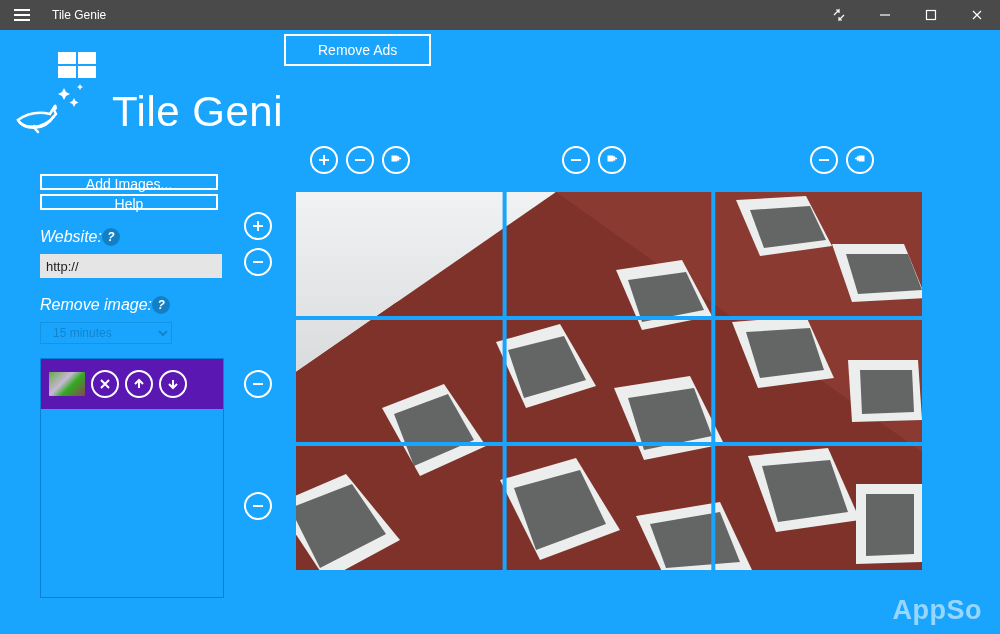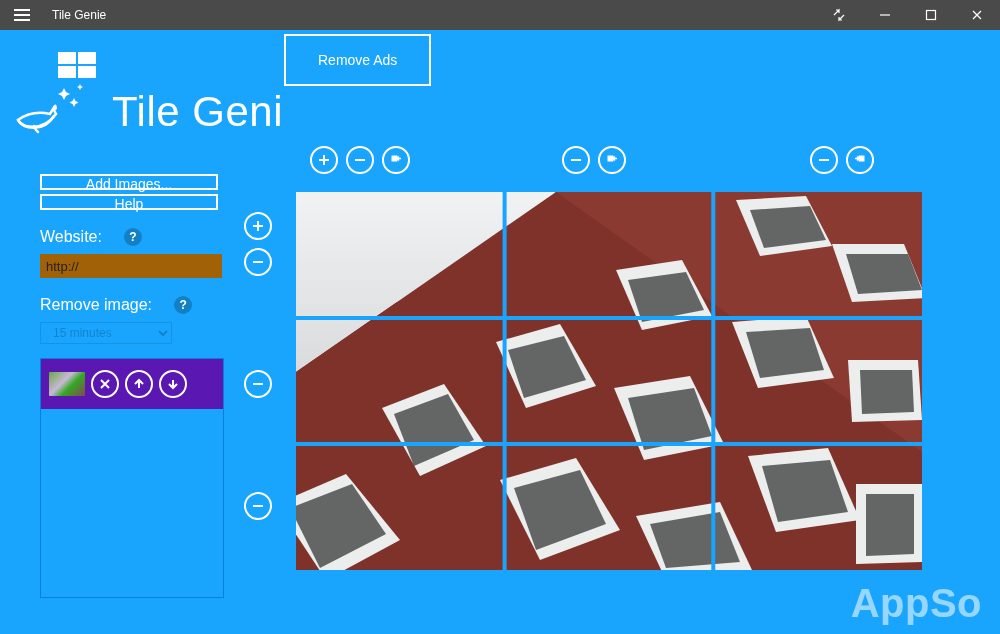--- a/index.html
+++ b/index.html
@@ -62,21 +62,21 @@
     position:absolute;
     left: 14px; bottom: 0;
   }
   .remove-ads {
     position:absolute;
     left: 284px; top: 4px;
     border: 2px solid #fff;
     background: transparent;
     color:#fff;
     font-size: 14px;
-    padding: 16px 32px;
+    padding: 6px 32px;
     cursor:pointer;
   }
 
   
   .main {
     position: relative;
     display:flex;
     padding: 0 0 0 0;
   }
   .sidebar {
@@ -89,34 +89,34 @@
   .side-btn {
     width: 178px;
     border: 2px solid #fff;
     background: transparent;
     color:#fff;
     font-size: 14px;
     height: 16px;
     cursor:pointer;
   }
   .field-row {
-    display:flex; align-items:center; gap:22px; margin-top: 14px;
+    display:flex; align-items:center; gap:0; margin-top: 14px; font-style: italic;
   }
   .label { font-size: 16px; }
   .help-bubble {
     width: 18px; height:18px; border-radius:50%;
     background: rgba(0,0,0,0.22);
     display:flex; align-items:center; justify-content:center;
     font-size: 12px; font-weight:600;
     cursor:pointer;
     color:#fff;
   }
   .website-input {
     width: 182px; height: 24px;
-    background:#a16207; color:#222;
+    background:#e5e5e5; color:#222;
     border:none; padding: 2px 6px;
     font-size: 13px;
     margin-top: 4px;
   }
   .cycle-select {
     width: 132px; height:22px;
     margin-top: 4px;
     border:1px solid rgba(0,0,0,0.15);
     background: transparent;
     color: rgba(0,0,0,0.3);
@@ -208,21 +208,21 @@
   
   .photo-overlay {
     position:absolute; left:56px; top:52px;
     width:626px; height:378px;
     pointer-events:none;
   }
 
   .watermark {
     position:absolute;
     right: 18px; bottom: 8px;
-    font-size: 40px;
+    font-size: 27px;
     font-weight: 600;
     color: rgba(255,255,255,0.55);
     letter-spacing: 0.5px;
     font-family: "Segoe UI", sans-serif;
   }
 </style>
 </head>
 <body>
 
 <div class="titlebar">

